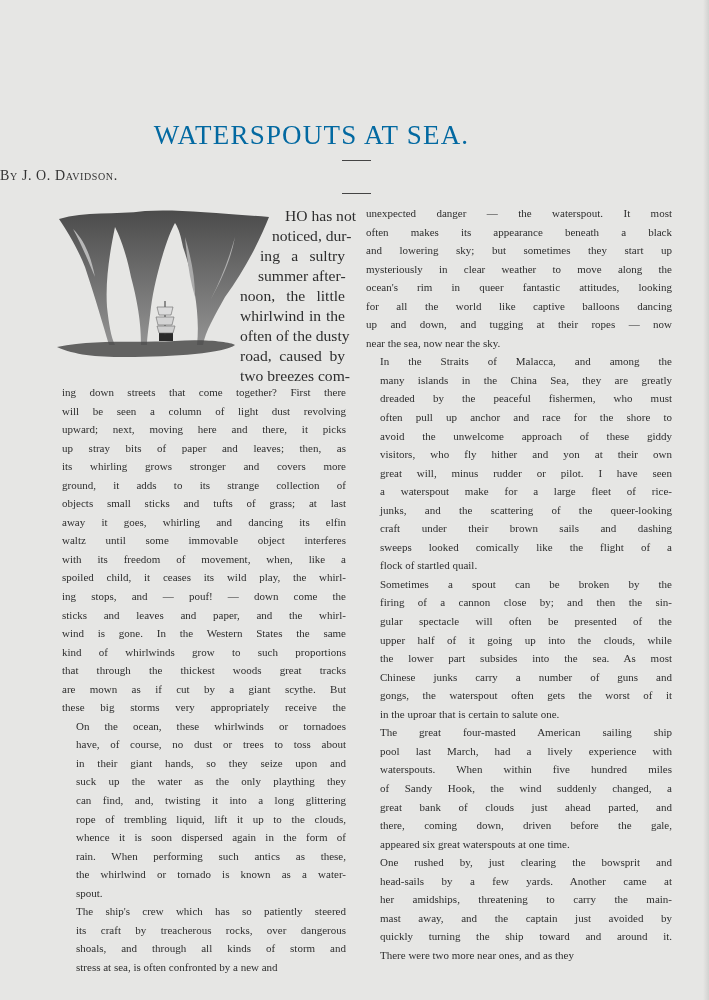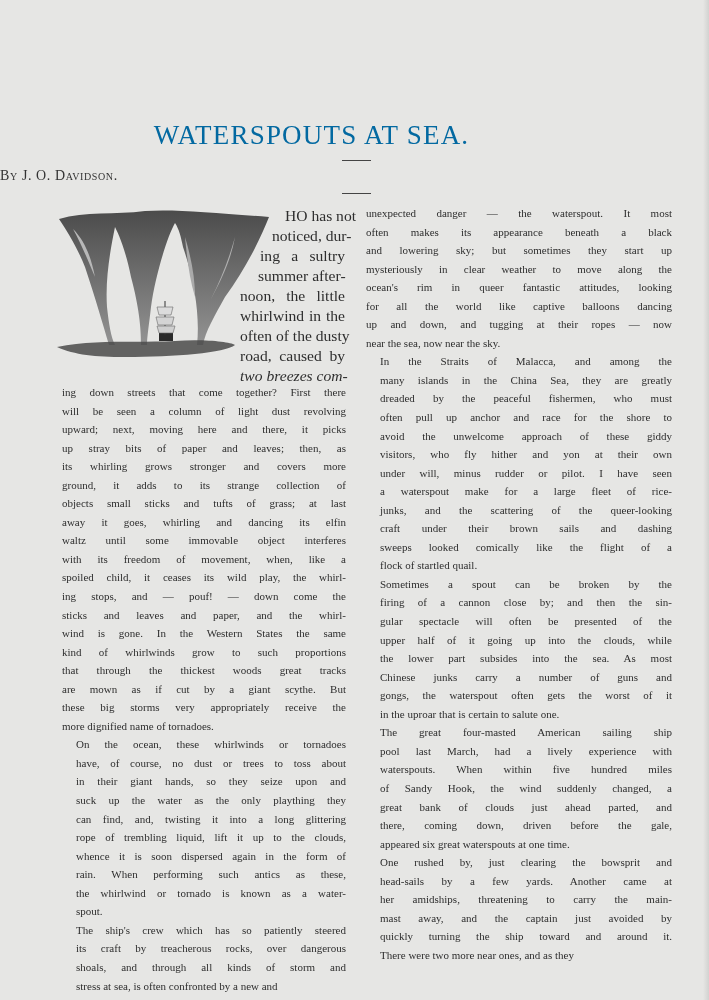--- a/index.html
+++ b/index.html
@@ -98,21 +98,21 @@
 
 <div>
   <span class="wrap-lines wl" style="left:285px;top:206px;width:60px;">HO has not</span>
   <span class="wrap-lines wl" style="left:272px;top:226px;width:73px;">noticed, dur-</span>
   <span class="wrap-lines wl" style="left:260px;top:246px;width:85px;">ing a sultry</span>
   <span class="wrap-lines wl" style="left:258px;top:266px;width:87px;">summer after-</span>
   <span class="wrap-lines wl" style="left:240px;top:286px;width:105px;">noon, the little</span>
   <span class="wrap-lines wl" style="left:240px;top:306px;width:105px;">whirlwind in the</span>
   <span class="wrap-lines wl" style="left:240px;top:326px;width:105px;">often of the dusty</span>
   <span class="wrap-lines wl" style="left:240px;top:346px;width:105px;">road, caused by</span>
-  <span class="wrap-lines wl" style="left:240px;top:366px;width:105px;font-style:italic;">two breezes com-</span>
+  <span class="wrap-lines wl" style="left:240px;top:366px;width:105px;">two breezes com-</span>
 </div>
 
 <div class="col" style="left:62px;top:383px;width:284px;">
   <p id="left-p0">
       <span class="ln">ing down streets that come together?  First there</span>
       <span class="ln">will be seen a column of light dust revolving</span>
       <span class="ln">upward; next, moving here and there, it picks</span>
       <span class="ln">up stray bits of paper and leaves; then, as</span>
       <span class="ln">its whirling grows stronger and covers more</span>
       <span class="ln">ground, it adds to its strange collection of</span>
@@ -121,21 +121,20 @@
       <span class="ln">waltz until some immovable object interferes</span>
       <span class="ln">with its freedom of movement, when, like a</span>
       <span class="ln">spoiled child, it ceases its wild play, the whirl-</span>
       <span class="ln">ing stops, and — pouf! — down come the</span>
       <span class="ln">sticks and leaves and paper, and the whirl-</span>
       <span class="ln">wind is gone.  In the Western States the same</span>
       <span class="ln">kind of whirlwinds grow to such proportions</span>
       <span class="ln">that through the thickest woods great tracks</span>
       <span class="ln">are mown as if cut by a giant scythe.  But</span>
       <span class="ln">these big storms very appropriately receive the</span>
-      <span class="ln last">more dignified name of tornadoes.</span>
     </p>
   <p class="indent" id="left-p1">
       <span class="ln">On the ocean, these whirlwinds or tornadoes</span>
       <span class="ln">have, of course, no dust or trees to toss about</span>
       <span class="ln">in their giant hands, so they seize upon and</span>
       <span class="ln">suck up the water as the only plaything they</span>
       <span class="ln">can find, and, twisting it into a long glittering</span>
       <span class="ln">rope of trembling liquid, lift it up to the clouds,</span>
       <span class="ln">whence it is soon dispersed again in the form of</span>
       <span class="ln">rain.  When performing such antics as these,</span>
@@ -161,21 +160,21 @@
       <span class="ln">up and down, and tugging at their ropes — now</span>
       <span class="ln last">near the sea, now near the sky.</span>
     </p>
     <p class="indent">
       <span class="ln">In the Straits of Malacca, and among the</span>
       <span class="ln">many islands in the China Sea, they are greatly</span>
       <span class="ln">dreaded by the peaceful fishermen, who must</span>
       <span class="ln">often pull up anchor and race for the shore to</span>
       <span class="ln">avoid the unwelcome approach of these giddy</span>
       <span class="ln">visitors, who fly hither and yon at their own</span>
-      <span class="ln">under will, minus rudder or pilot.  I have seen</span>
+      <span class="ln">great will, minus rudder or pilot.  I have seen</span>
       <span class="ln">a waterspout make for a large fleet of rice-</span>
       <span class="ln">junks, and the scattering of the queer-looking</span>
       <span class="ln">craft under their brown sails and dashing</span>
       <span class="ln">sweeps looked comically like the flight of a</span>
       <span class="ln last">flock of startled quail.</span>
     </p>
     <p class="indent">
       <span class="ln">Sometimes a spout can be broken by the</span>
       <span class="ln">firing of a cannon close by; and then the sin-</span>
       <span class="ln">gular spectacle will often be presented of the</span>

